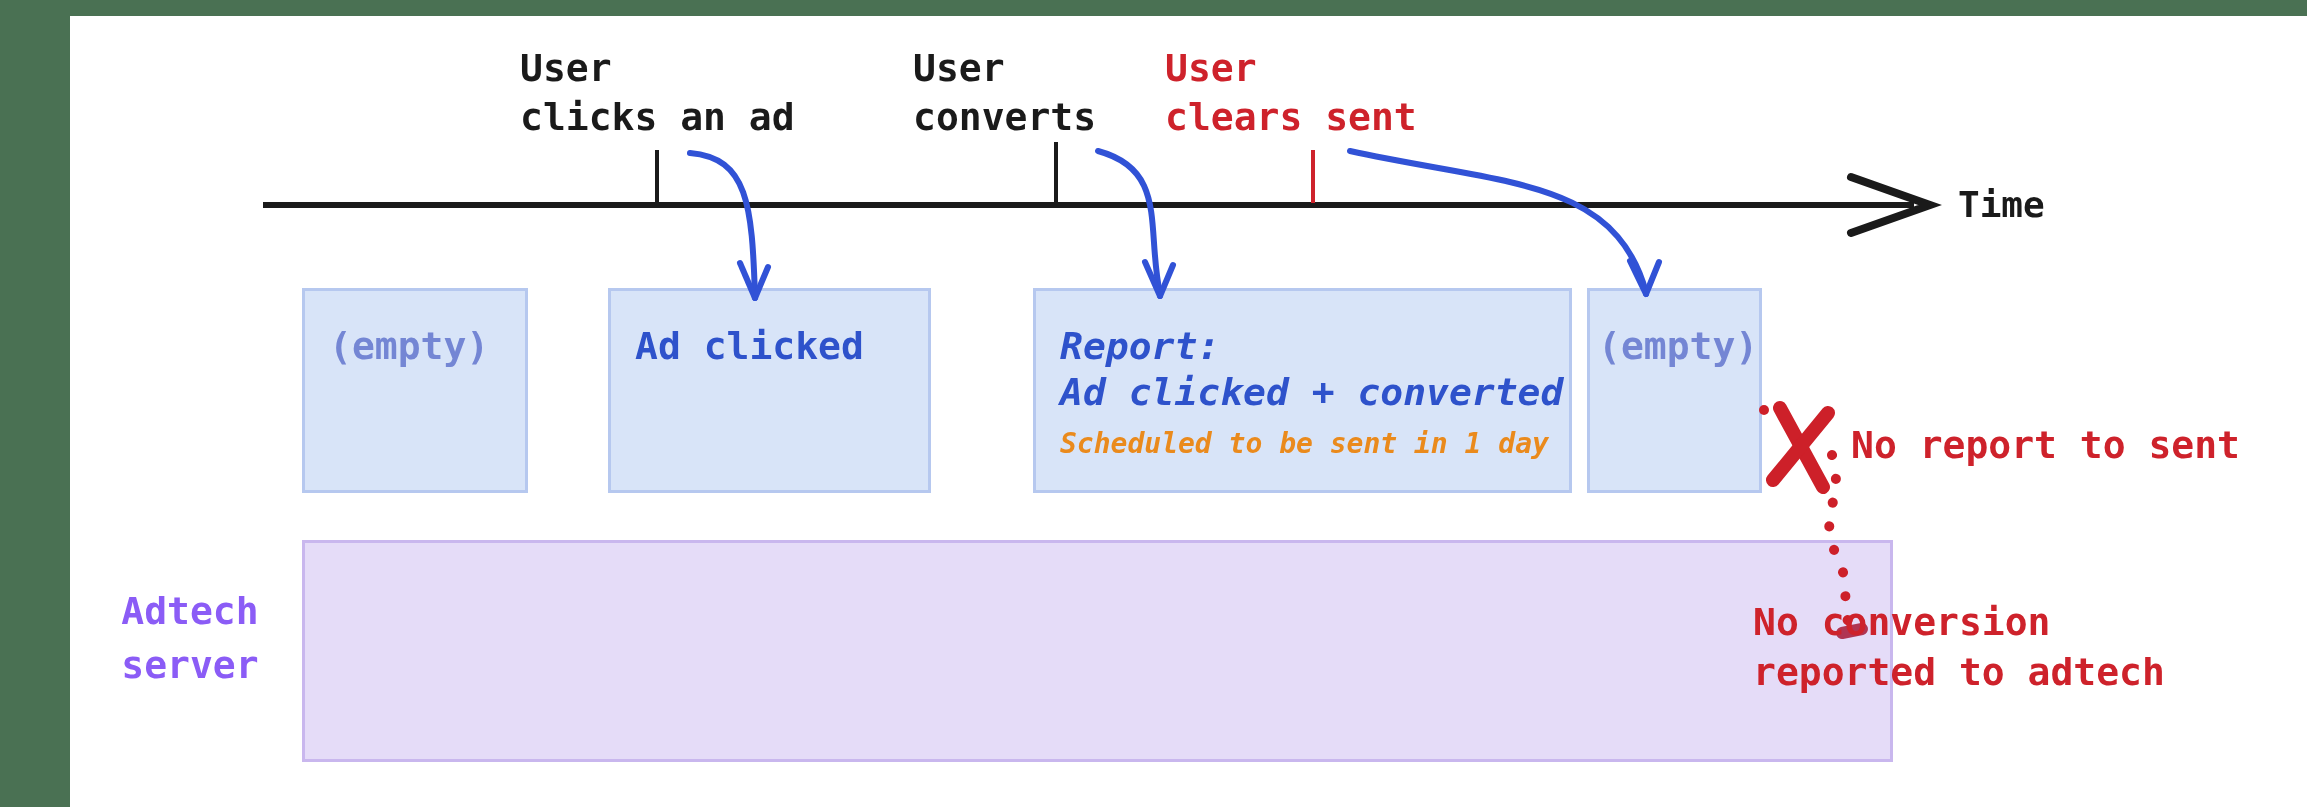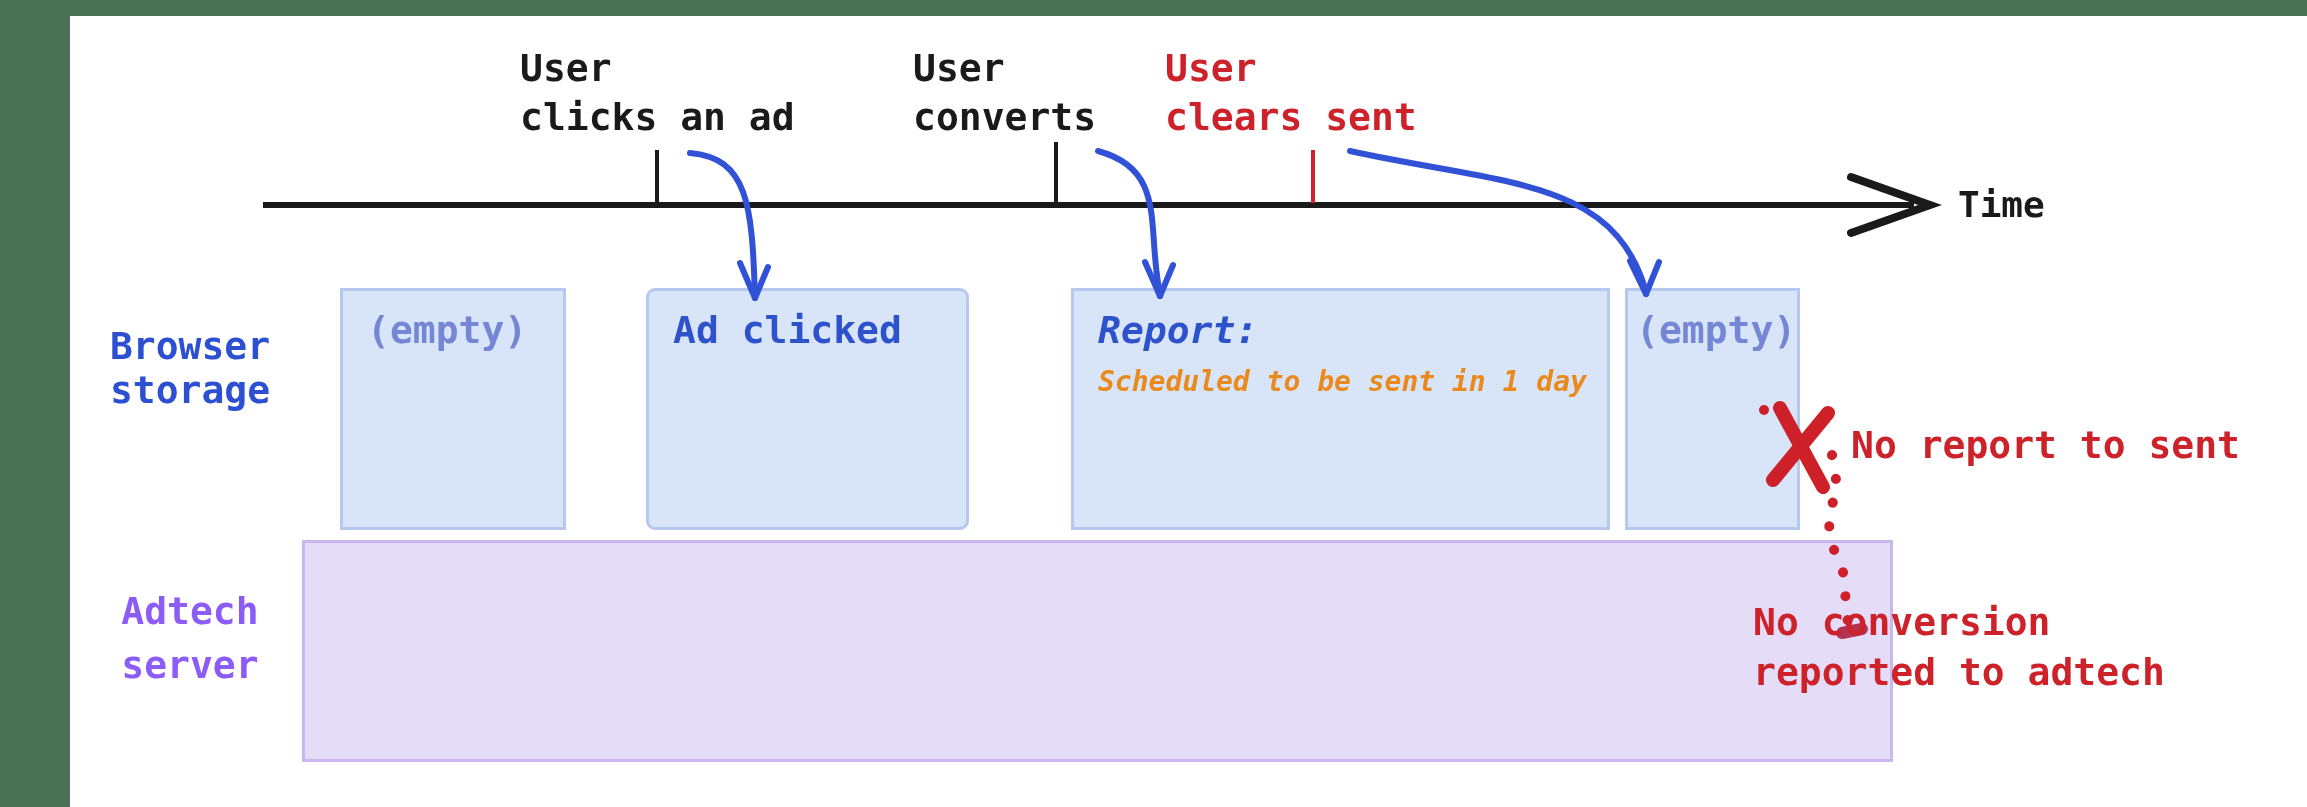--- a/index.html
+++ b/index.html
@@ -13,24 +13,24 @@
 
   .evt{position:absolute;top:44px;width:290px;font-size:38px;
        line-height:49px;color:#1a1a1a;white-space:nowrap;z-index:2;}
   .evt.red{color:#ce222b;}
   .time-label{position:absolute;left:1958px;top:184px;font-size:36px;color:#1a1a1a;z-index:2;}
 
   .rowlab{position:absolute;left:70px;width:240px;text-align:center;font-size:38px;white-space:nowrap;z-index:2;}
   .rowlab-browser{top:324px;line-height:44px;color:#2d4fd2;}
   .rowlab-adtech{top:584px;line-height:54px;color:#8b5cf6;}
 
-  .sbox{position:absolute;top:288px;height:242px;background:#d8e4f8;
-        border:3px solid #b6c8ef;box-sizing:border-box;padding:16px 0 0 24px;z-index:1;margin-left:38px;}
+  .sbox{position:absolute;top:288px;height:205px;background:#d8e4f8;
+        border:3px solid #b6c8ef;box-sizing:border-box;padding:32px 0 0 24px;z-index:1;}
   .sbox-1{left:302px;width:226px;}
-  .sbox-2{left:608px;width:323px;border-radius:9px;}
+  .sbox-2{left:608px;width:323px;}
   .sbox-3{left:1033px;width:539px;font-style:italic;}
   .sbox-4{left:1587px;width:175px;padding-left:8px;}
   .bt{font-size:38px;line-height:46px;color:#2e52cb;white-space:nowrap;}
   .bt.muted{color:#7486d4;}
   .bt.note{margin-top:14px;font-size:28px;line-height:30px;color:#ea8a1c;}
 
   .server-box{position:absolute;left:302px;top:540px;width:1591px;height:222px;
         background:#e5dcf8;border:3px solid #c9b7ee;box-sizing:border-box;z-index:1;}
 
   .red-note{position:absolute;color:#ce222b;font-size:38px;line-height:50px;white-space:nowrap;z-index:6;}
@@ -55,37 +55,34 @@
     <div>User</div>
     <div>converts</div>
   </div>
   <div class="evt red" style="left:1165px">
     <div>User</div>
     <div>clears sent</div>
   </div>
 
   <div class="time-label">Time</div>
 
-  <div class="rowlab rowlab-browser">
-    <div>Browser</div>
-    <div>storage</div>
-  </div>
   <div class="rowlab rowlab-adtech">
     <div>Adtech</div>
     <div>server</div>
   </div>
 
   <div class="sbox sbox-1">
     <div class="bt muted">(empty)</div>
   </div>
   <div class="sbox sbox-2">
     <div class="bt">Ad clicked</div>
   </div>
   <div class="sbox sbox-3">
     <div class="bt">Report:</div>
+    <div class="bt">Ad clicked + converted</div>
     <div class="bt note">Scheduled to be sent in 1 day</div>
   </div>
   <div class="sbox sbox-4">
     <div class="bt muted">(empty)</div>
   </div>
 
   <div class="server-box"></div>
 
   <div class="red-note red-note-report">No report to sent</div>
   <div class="red-note red-note-conversion">

